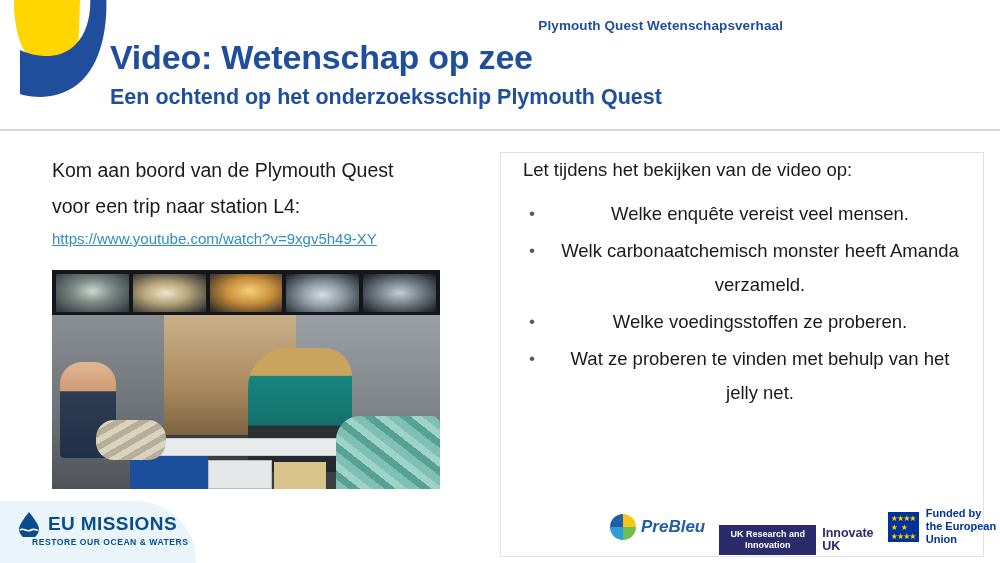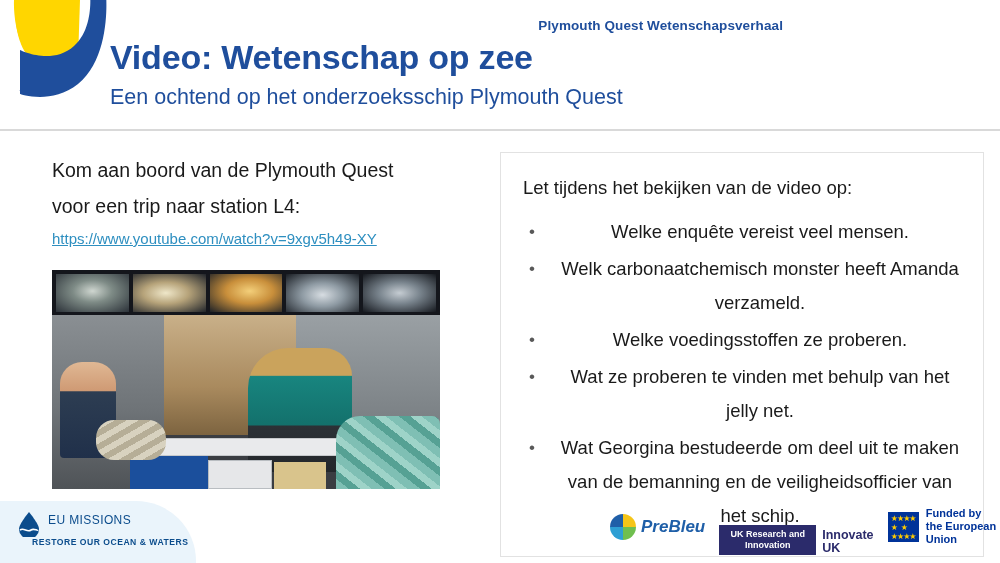--- a/index.html
+++ b/index.html
@@ -50,21 +50,21 @@
     left: 110px; top: 38px;
     font-size: 34px;
     font-weight: bold;
     color: #1f4e9c;
     letter-spacing: -0.2px;
   }
   .title-sub {
     position: absolute;
     left: 110px; top: 85px;
     font-size: 21.5px;
-    font-weight: normal;
+    font-weight: bold;
     color: #1f4e9c;
   }
 
   
   .left-col {
     position: absolute;
     left: 52px; top: 152px;
     width: 440px;
   }
   .lead-line {
@@ -171,21 +171,21 @@
     border-radius: 18px;
   }
 
   
   .right-panel {
     position: absolute;
     left: 500px; top: 152px;
     width: 484px; height: 405px;
     background: #ffffff;
     border: 1px solid #e2e2e2;
-    padding: 22px 18px 0 22px;
+    padding: 4px 18px 0 22px;
   }
   .panel-intro {
     font-size: 18.5px;
     color: #1a1a1a;
     margin: 0 0 14px 0;
     line-height: 26px;
   }
   ul.checklist {
     list-style: none;
     margin: 0; padding: 0;
@@ -217,22 +217,22 @@
   }
   .eu-missions .wave {
     position: absolute; left: 0; bottom: 0;
     width: 196px; height: 62px;
     background: #eaf4fb;
     border-top-right-radius: 60px;
   }
   .eu-missions .txt1 {
     position: absolute;
     left: 48px; top: 12px;
-    font-size: 12px;
-    font-weight: normal;
+    font-size: 19px;
+    font-weight: bold;
     color: #0b4c8c;
     letter-spacing: 0.4px;
   }
   .eu-missions .txt2 {
     position: absolute;
     left: 32px; top: 36px;
     font-size: 8.6px;
     font-weight: bold;
     color: #0b4c8c;
     letter-spacing: 0.5px;
@@ -258,21 +258,21 @@
     border-radius: 50%;
     background: conic-gradient(#f5c518 0 25%, #6fbf4f 25% 50%, #2e9fd4 50% 75%, #1f5fa8 75% 100%);
   }
   .logo-prebleu .name {
     font-size: 17px;
     font-weight: bold;
     color: #1f5fa8;
     font-style: italic;
   }
   .logo-ukri {
-    display: flex; align-items: flex-end; gap: 6px; margin-top: 27px;
+    display: flex; align-items: center; gap: 6px; margin-top: 27px;
   }
   .logo-ukri .badge {
     background: #2b2b6b;
     color: #ffffff;
     font-size: 9px;
     font-weight: bold;
     line-height: 11px;
     padding: 4px 6px;
     text-align: center;
   }
@@ -352,21 +352,20 @@
     <div class="ph-rope"></div>
   </div>
 
   <div class="right-panel">
     <p class="panel-intro">Let tijdens het bekijken van de video op:</p>
     <ul class="checklist">
       <li>Welke enquête vereist veel mensen.</li>
       <li>Welk carbonaatchemisch monster heeft Amanda verzameld.</li>
       <li>Welke voedingsstoffen ze proberen.</li>
       <li>Wat ze proberen te vinden met behulp van het jelly net.</li>
-      <li>Wat Georgina bestudeerde om deel uit te maken van de bemanning en de veiligheidsofficier van het schip.</li>
     </ul>
   </div>
 
   <div class="eu-missions">
     <div class="wave"></div>
     <div class="droplet">
       <svg width="26" height="26" viewBox="0 0 26 26">
         <path d="M13 1 C13 1 3 13 3 18 A10 10 0 0 0 23 18 C23 13 13 1 13 1 Z" fill="#0b4c8c"></path>
         <path d="M4 19 C8 16 11 22 15 19 C18 17 21 20 22 19" stroke="#ffffff" stroke-width="1.6" fill="none"></path>
       </svg>

